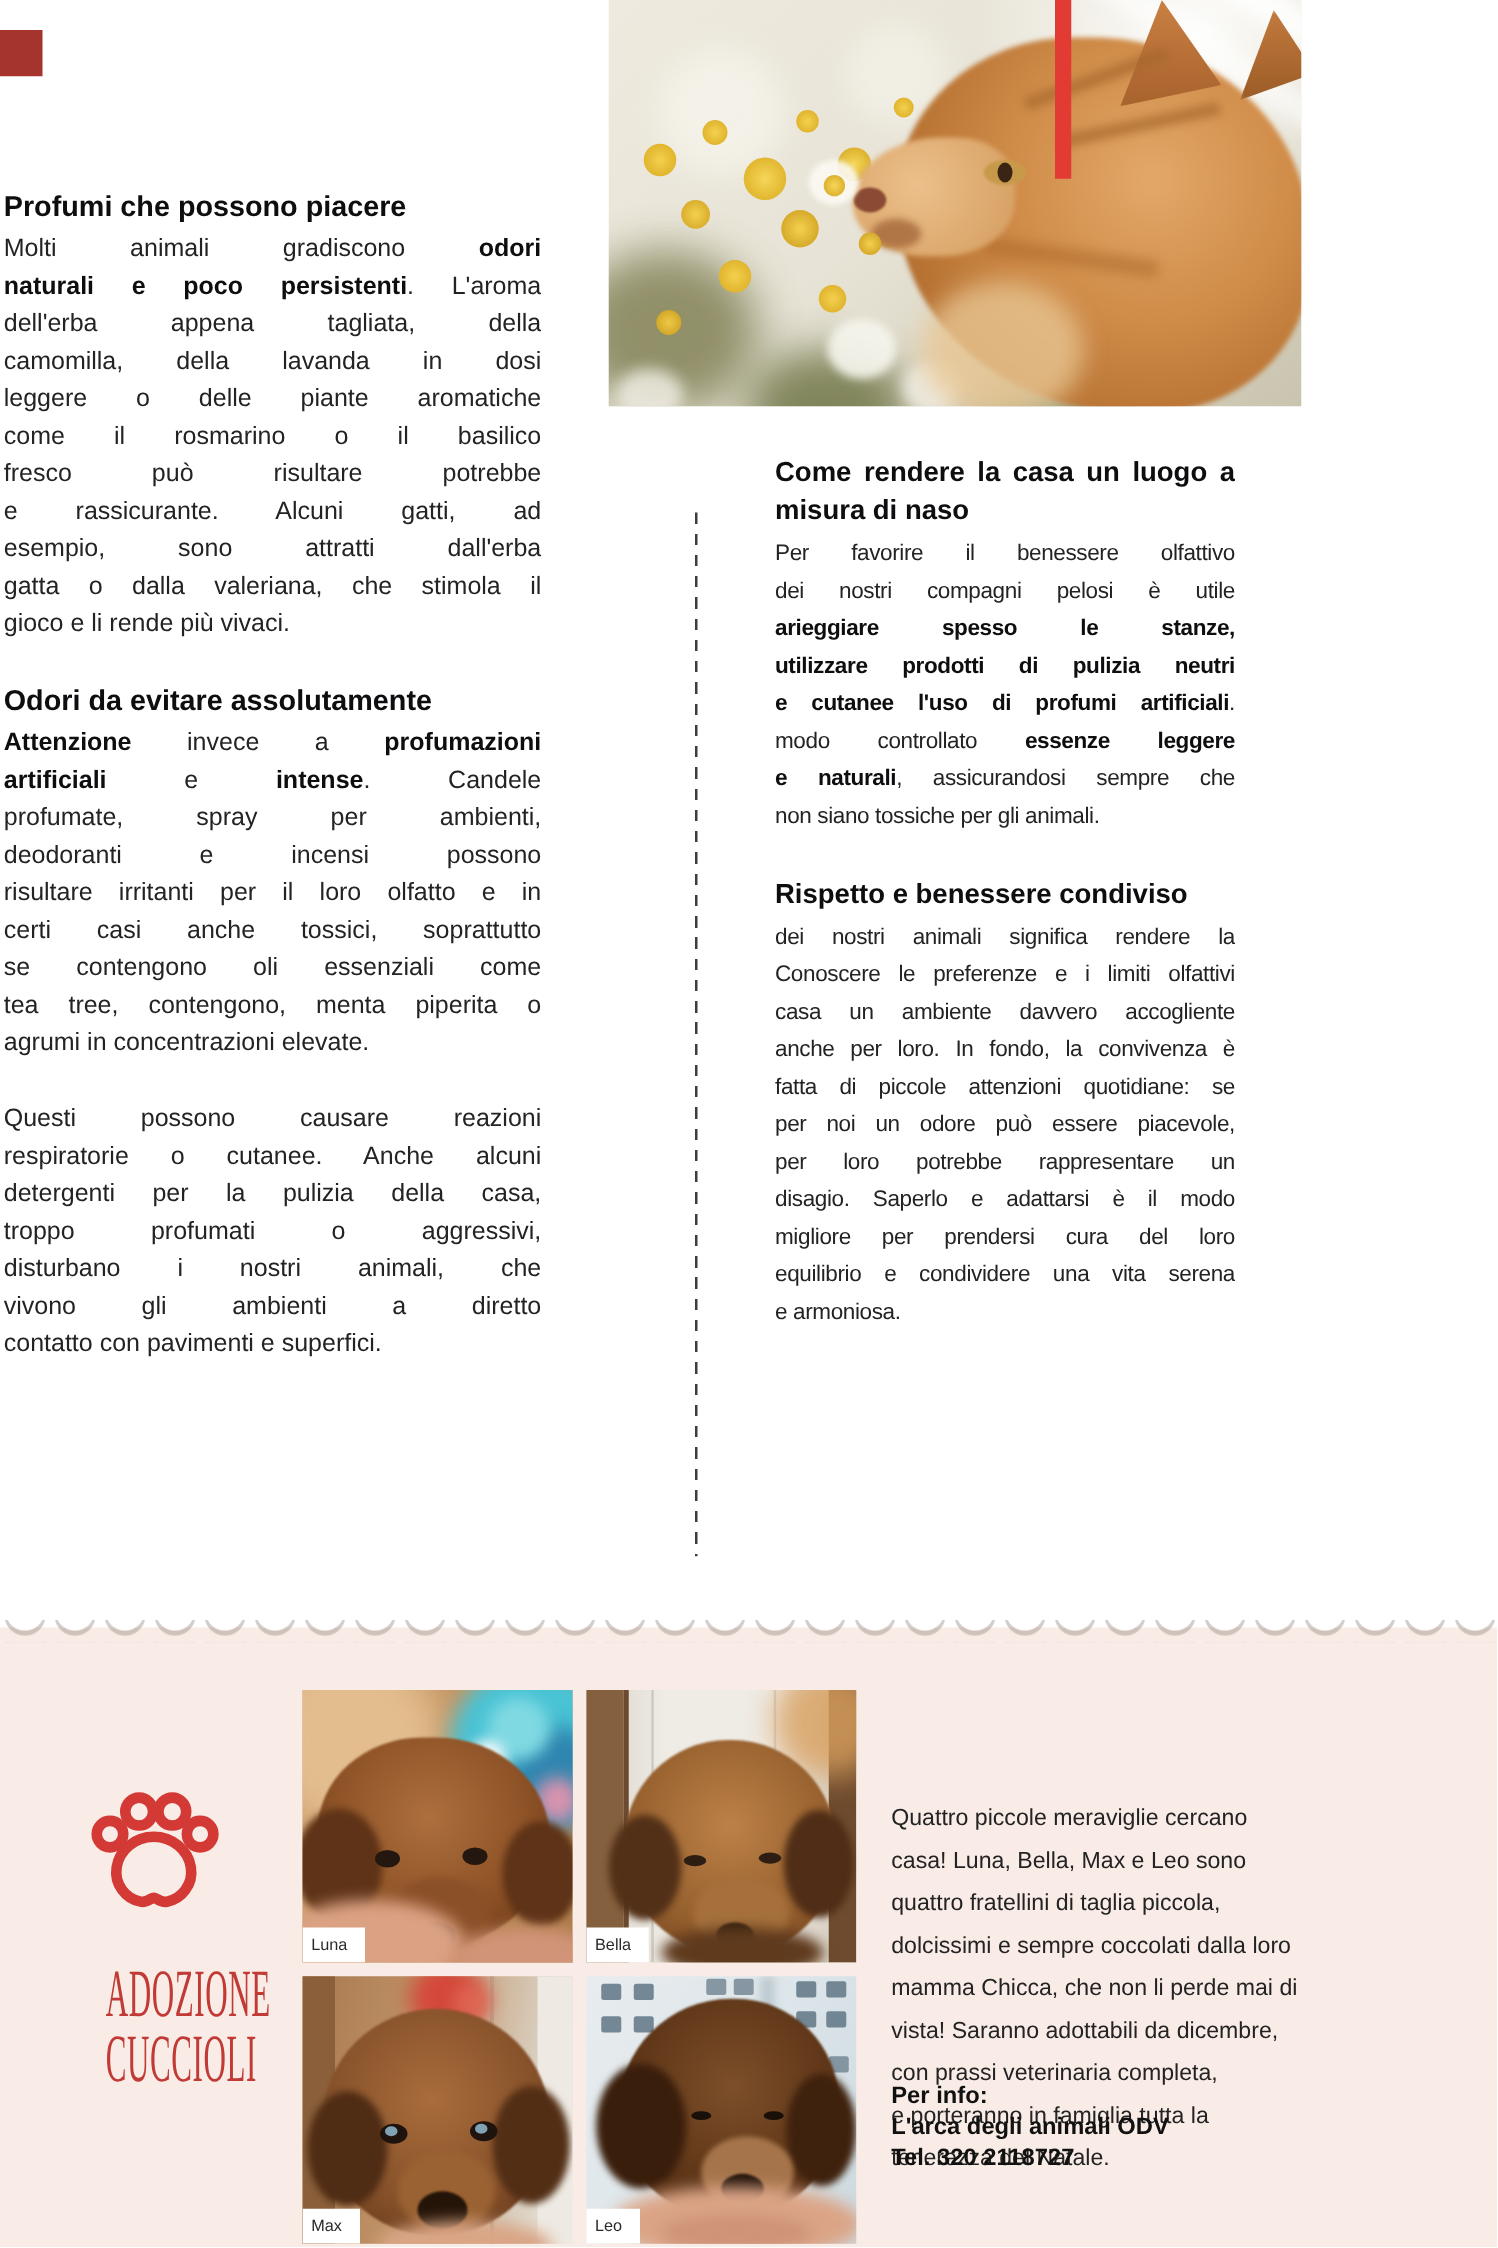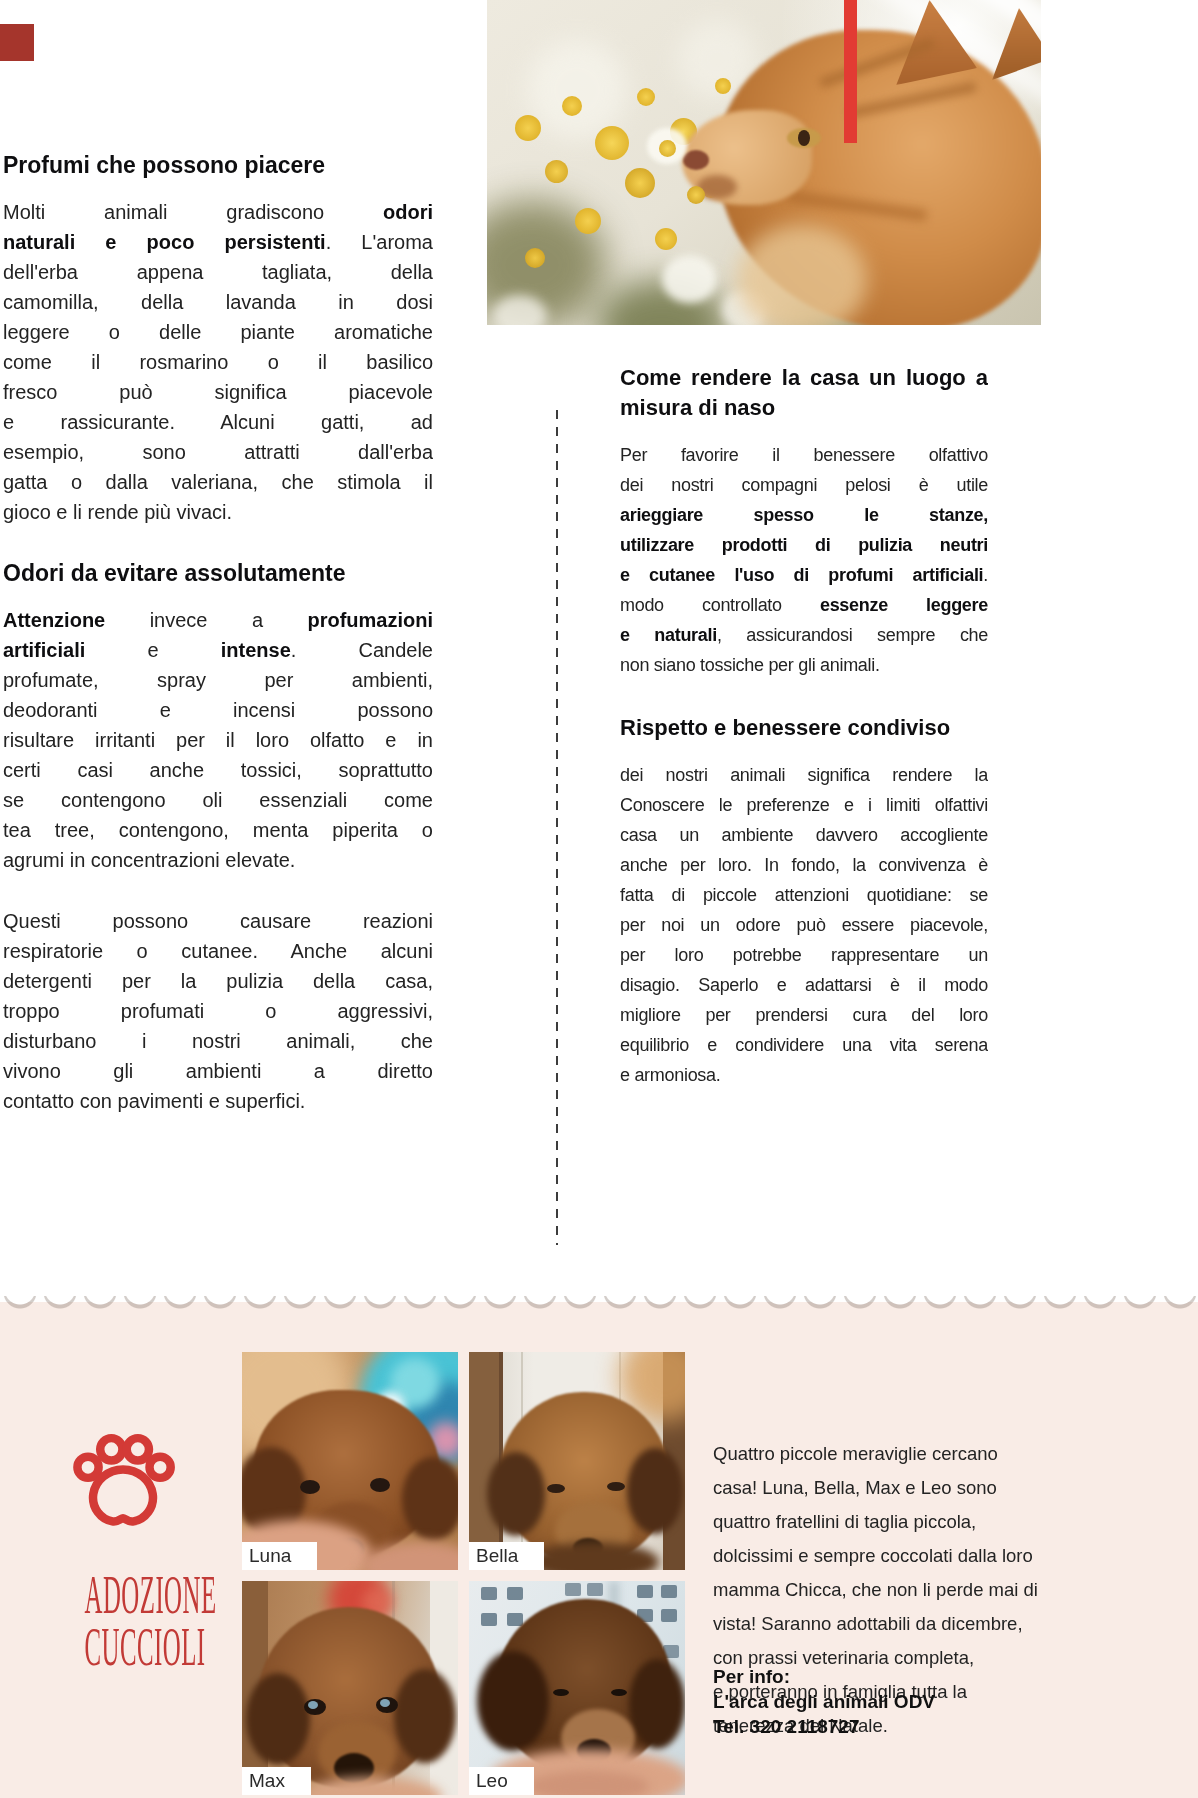--- a/index.html
+++ b/index.html
@@ -9,21 +9,21 @@
   .abs{position:absolute;}
   .bl{position:absolute;border-radius:50%;}
   .sq{position:absolute;}
 
   
   .col{position:absolute;}
   #col-left{left:3px;top:150px;width:430px;font-size:20px;line-height:30px;color:#232323;}
   #col-right{left:620px;top:363px;width:368px;font-size:18px;line-height:30px;letter-spacing:-0.3px;color:#232323;}
   .h{font-weight:700;font-size:23px;line-height:30px;color:#0e0e10;letter-spacing:0;}
   #col-right .h{font-size:22px;}
-  .mt1{margin-top:17px;}
+  .mt1{margin-top:4px;}
   .mt2{margin-top:31px;}
   #col-right .mt2{margin-top:33px;}
 
   .jl{text-align:justify;text-align-last:justify;min-height:30px;max-height:30px;overflow:hidden;}
   .jl.last{text-align-last:left;}
   .b{font-weight:700;color:#0e0e10;}
 
   
   #divider{left:556px;top:410px;width:2px;height:835px;
     background:repeating-linear-gradient(#3c3c3c 0 9px,transparent 9px 17px);}
@@ -48,21 +48,21 @@
   
   #adoption-left{left:40px;top:1427px;width:165px;text-align:left;}
   #paw-svg{display:block;margin:0 auto;}
   .adz{font-family:"Liberation Serif",serif;color:#c23a36;font-size:54px;line-height:52px;
        transform:scaleX(.46);transform-origin:50% 50%;letter-spacing:1px;white-space:nowrap;}
   #adz1{margin-top:36px;}
 
   
   .photo{position:absolute;overflow:hidden;}
   .plabel{position:absolute;left:0;bottom:0;background:#ffffff;color:#2a2a2a;
-          font-size:19px;line-height:21px;padding:3px 26px 4px 7px;}
+          font-size:13px;line-height:21px;padding:3px 14px 4px 7px;}
 
   
   #adoption-body{left:713px;top:1437px;width:348px;font-size:18.5px;line-height:34px;
                  color:#232323;white-space:pre-line;}
   #adoption-info{left:713px;top:1664px;width:348px;font-size:19px;line-height:25px;
                  font-weight:700;color:#111;}
 </style>
 </head>
 <body>
 
@@ -121,21 +121,21 @@
 
   <div id="col-left" class="col">
     <div class="h">Profumi che possono piacere</div>
     <div class="mt1">
         <div class="jl"><span>Molti animali gradiscono </span><span class="b">odori</span></div>
         <div class="jl"><span class="b">naturali e poco persistenti</span><span>. L'aroma</span></div>
         <div class="jl"><span>dell'erba appena tagliata, della</span></div>
         <div class="jl"><span>camomilla, della lavanda in dosi</span></div>
         <div class="jl"><span>leggere o delle piante aromatiche</span></div>
         <div class="jl"><span>come il rosmarino o il basilico</span></div>
-        <div class="jl"><span>fresco può significa piacevole</span></div>
+        <div class="jl"><span>fresco può risultare potrebbe</span></div>
         <div class="jl"><span>e rassicurante. Alcuni gatti, ad</span></div>
         <div class="jl"><span>esempio, sono attratti dall'erba</span></div>
         <div class="jl"><span>gatta o dalla valeriana, che stimola il</span></div>
         <div class="jl last"><span>gioco e li rende più vivaci.</span></div>
       </div>
     <div class="h mt2">Odori da evitare assolutamente</div>
     <div class="mt1">
         <div class="jl"><span class="b">Attenzione</span><span> invece a </span><span class="b">profumazioni</span></div>
         <div class="jl"><span class="b">artificiali</span><span> e </span><span class="b">intense</span><span>. Candele</span></div>
         <div class="jl"><span>profumate, spray per ambienti,</span></div>

